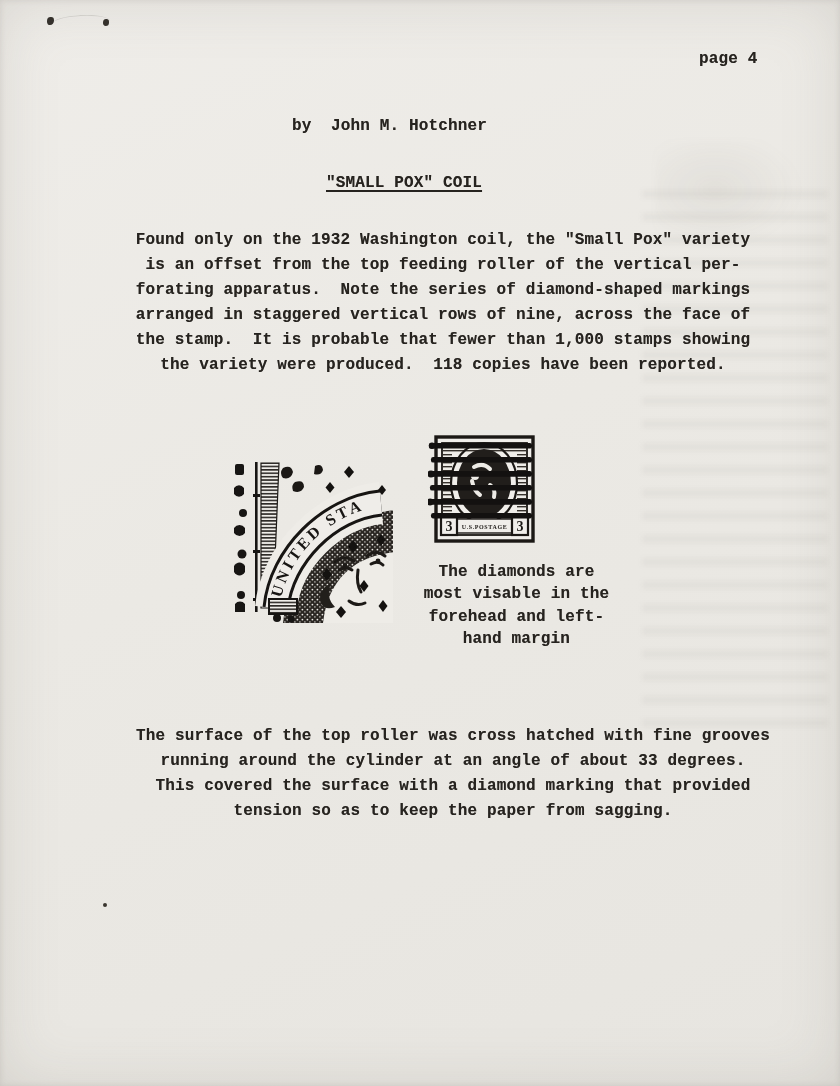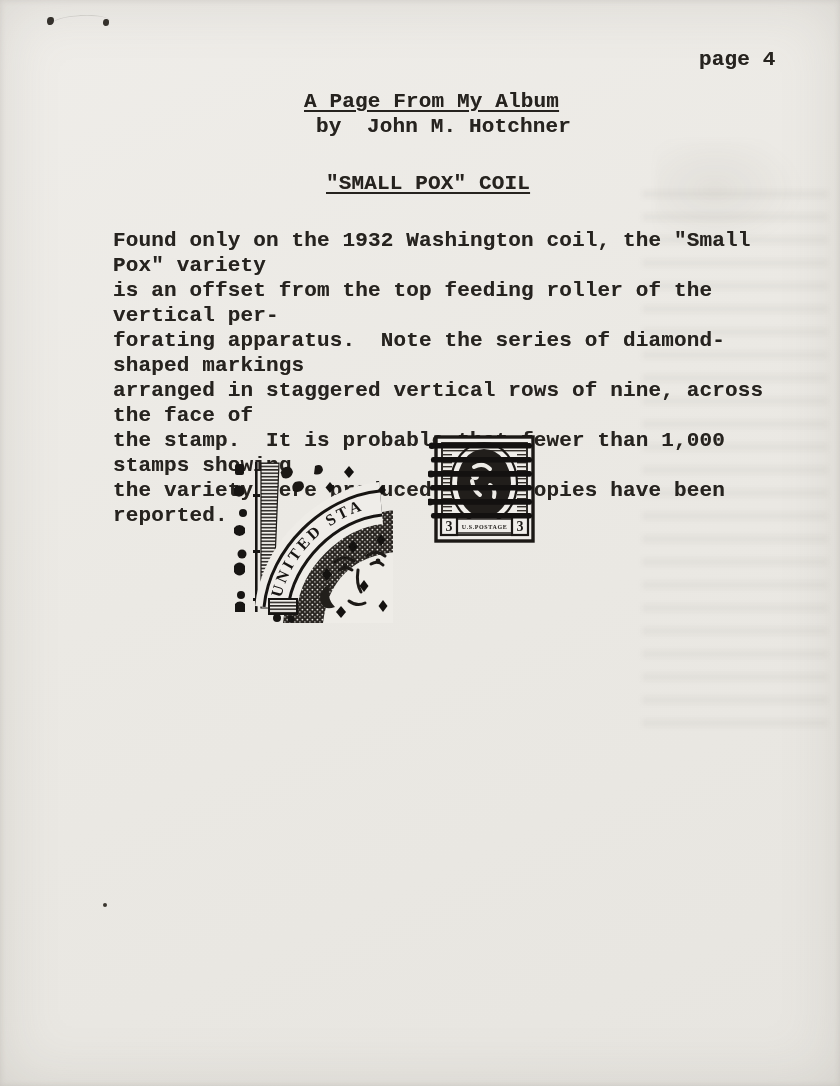--- a/index.html
+++ b/index.html
@@ -8,27 +8,28 @@
     width:840px;height:1086px;
     margin:0 auto;
     background:linear-gradient(155deg,#efede9 0%,#ebe9e4 45%,#e7e5e0 100%);
     box-shadow:inset 0 0 60px rgba(120,115,105,0.18), inset 0 0 6px rgba(100,95,88,0.15);
     overflow:hidden;
     font-family:"Liberation Mono","DejaVu Sans Mono",monospace;
     color:#24211e;
   }
   .typed{
     position:absolute;
-    font-size:21px;
+    font-size:16px;
     line-height:25px;
     font-weight:700;
     letter-spacing:0.15px;
     white-space:pre-wrap;
     color:#26231f;
     text-shadow:0 0 0.6px rgba(35,30,26,0.45);
+    text-align:center;
   }
   .underlined{
     text-decoration:underline;
     text-decoration-thickness:1.6px;
     text-underline-offset:3px;
   }
   .caption{ line-height:22.4px; }
   .stray-mark{
     position:absolute;background:#35312c;border-radius:50% 40% 55% 45%;
   }
@@ -58,22 +59,21 @@
 
   <div class="stray-mark" style="left:47px;top:17px;width:7px;height:8px;"></div>
   <div class="stray-mark" style="left:103px;top:19px;width:6px;height:7px;"></div>
   <div class="stray-arc" style="left:52px;top:15px;"></div>
 
   <div class="ghost-blob"></div>
   <div class="ghost-showthrough"></div>
 
   <div class="typed" style="left:699px;top:47px;">page 4</div>
 
-  <div class="typed underlined" style="left:304px;top:89px;">A Page From My Album</div>
-  <div class="typed" style="left:316px;top:114px;">by  John M. Hotchner</div>
+  <div class="typed" style="left:292px;top:114px;">by  John M. Hotchner</div>
 
   <div class="typed underlined" style="left:326px;top:171px;">"SMALL POX" COIL</div>
 
   <div class="typed" style="left:113px;top:228px;width:660px;">Found only on the 1932 Washington coil, the "Small Pox" variety
 is an offset from the top feeding roller of the vertical per-
 forating apparatus.  Note the series of diamond-shaped markings
 arranged in staggered vertical rows of nine, across the face of
 the stamp.  It is probable that fewer than 1,000 stamps showing
 the variety were produced.  118 copies have been reported.</div>
 
@@ -190,18 +190,26 @@
       <rect x="0" y="38" width="104" height="5.8" rx="2.2"></rect>
       <rect x="2" y="52" width="102" height="5.6" rx="2.2"></rect>
       <rect x="0" y="66" width="104" height="5.8" rx="2.2"></rect>
       <rect x="3" y="80" width="101" height="5.4" rx="2.2"></rect>
       <circle cx="3" cy="41" r="3.6"></circle>
       <circle cx="2" cy="69" r="3.4"></circle>
       <circle cx="4" cy="12.8" r="3.2"></circle>
     </g>
   </svg>
 
-
+  <div class="typed caption" style="left:409px;top:561px;width:215px;">The diamonds are
+most visable in the
+forehead and left-
+hand margin</div>
+
+  <div class="typed" style="left:113px;top:724px;width:680px;">The surface of the top roller was cross hatched with fine grooves
+running around the cylinder at an angle of about 33 degrees.
+This covered the surface with a diamond marking that provided
+tension so as to keep the paper from sagging.</div>
 
   <div class="stray-dot" style="left:103px;top:903px;"></div>
 
 
 </div>
 
 </body></html>

